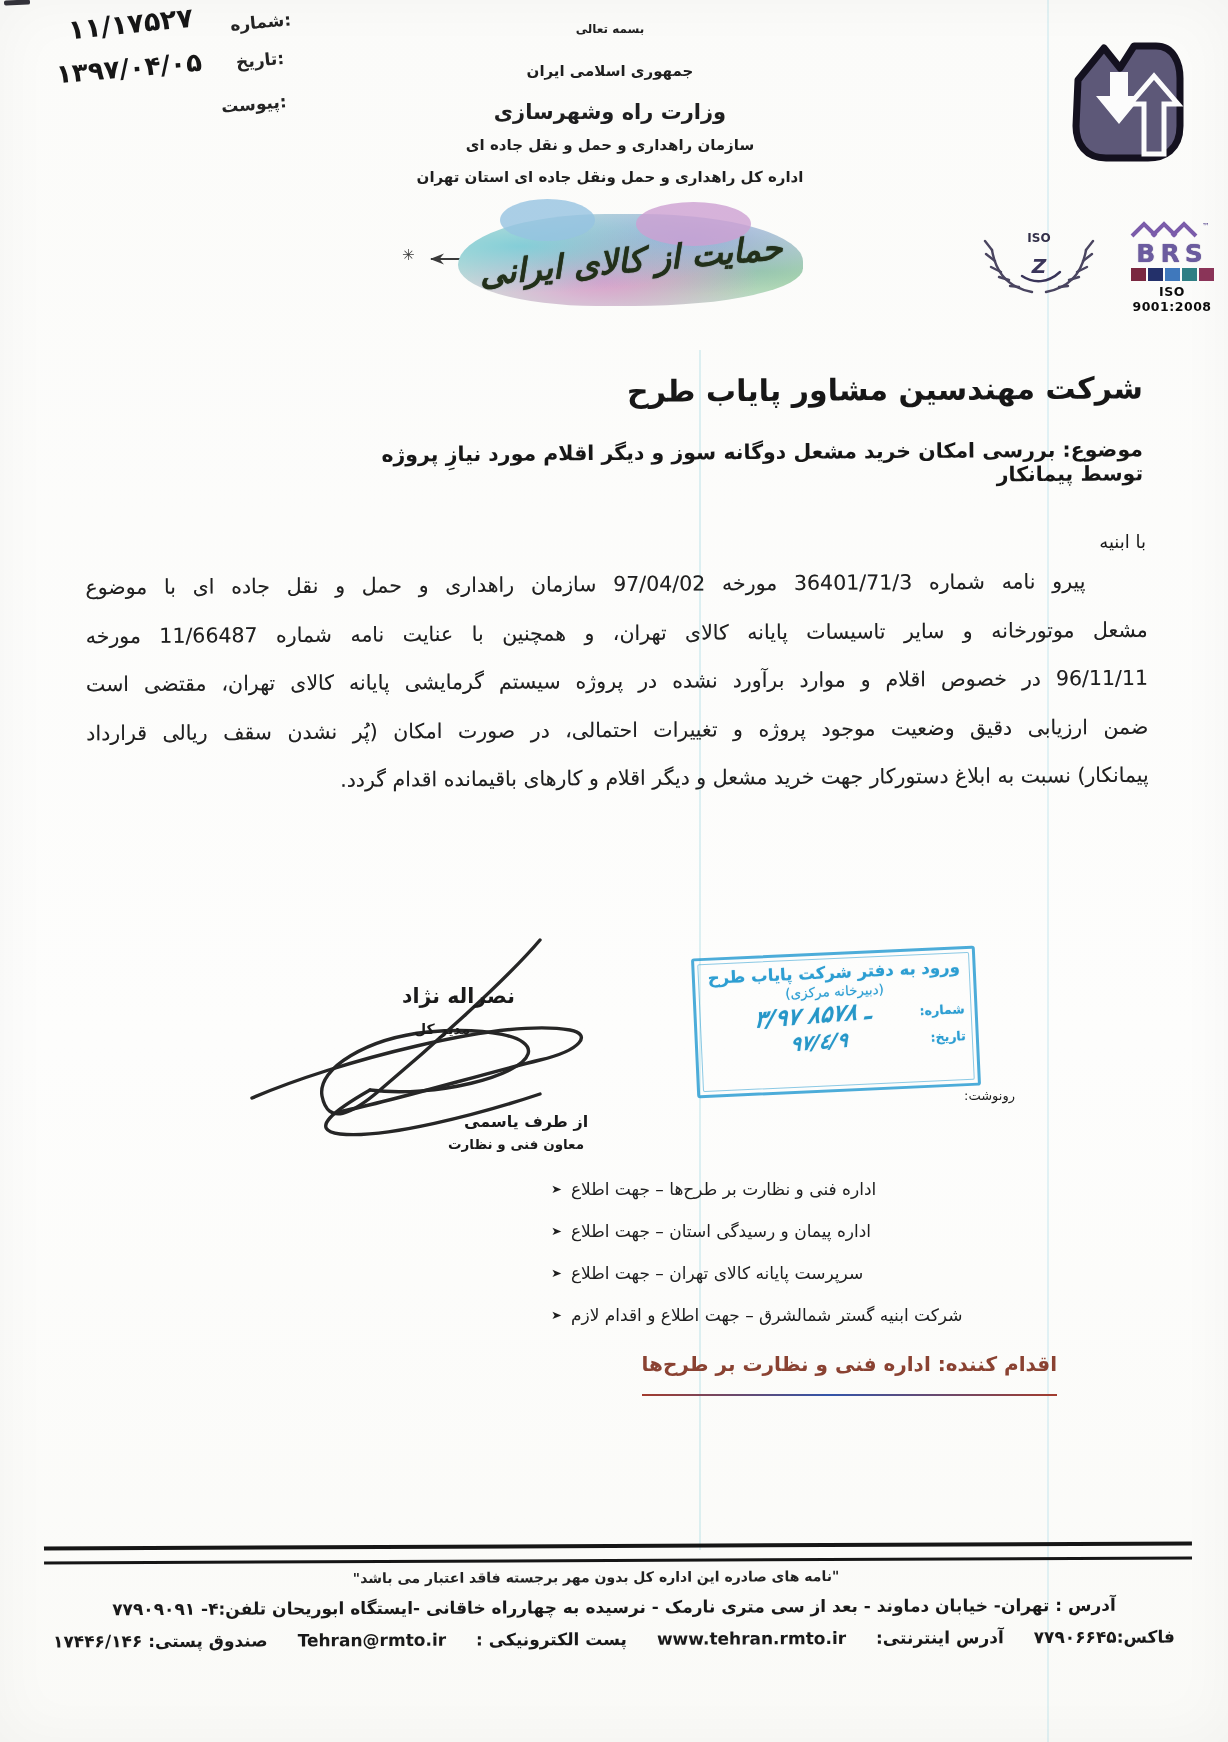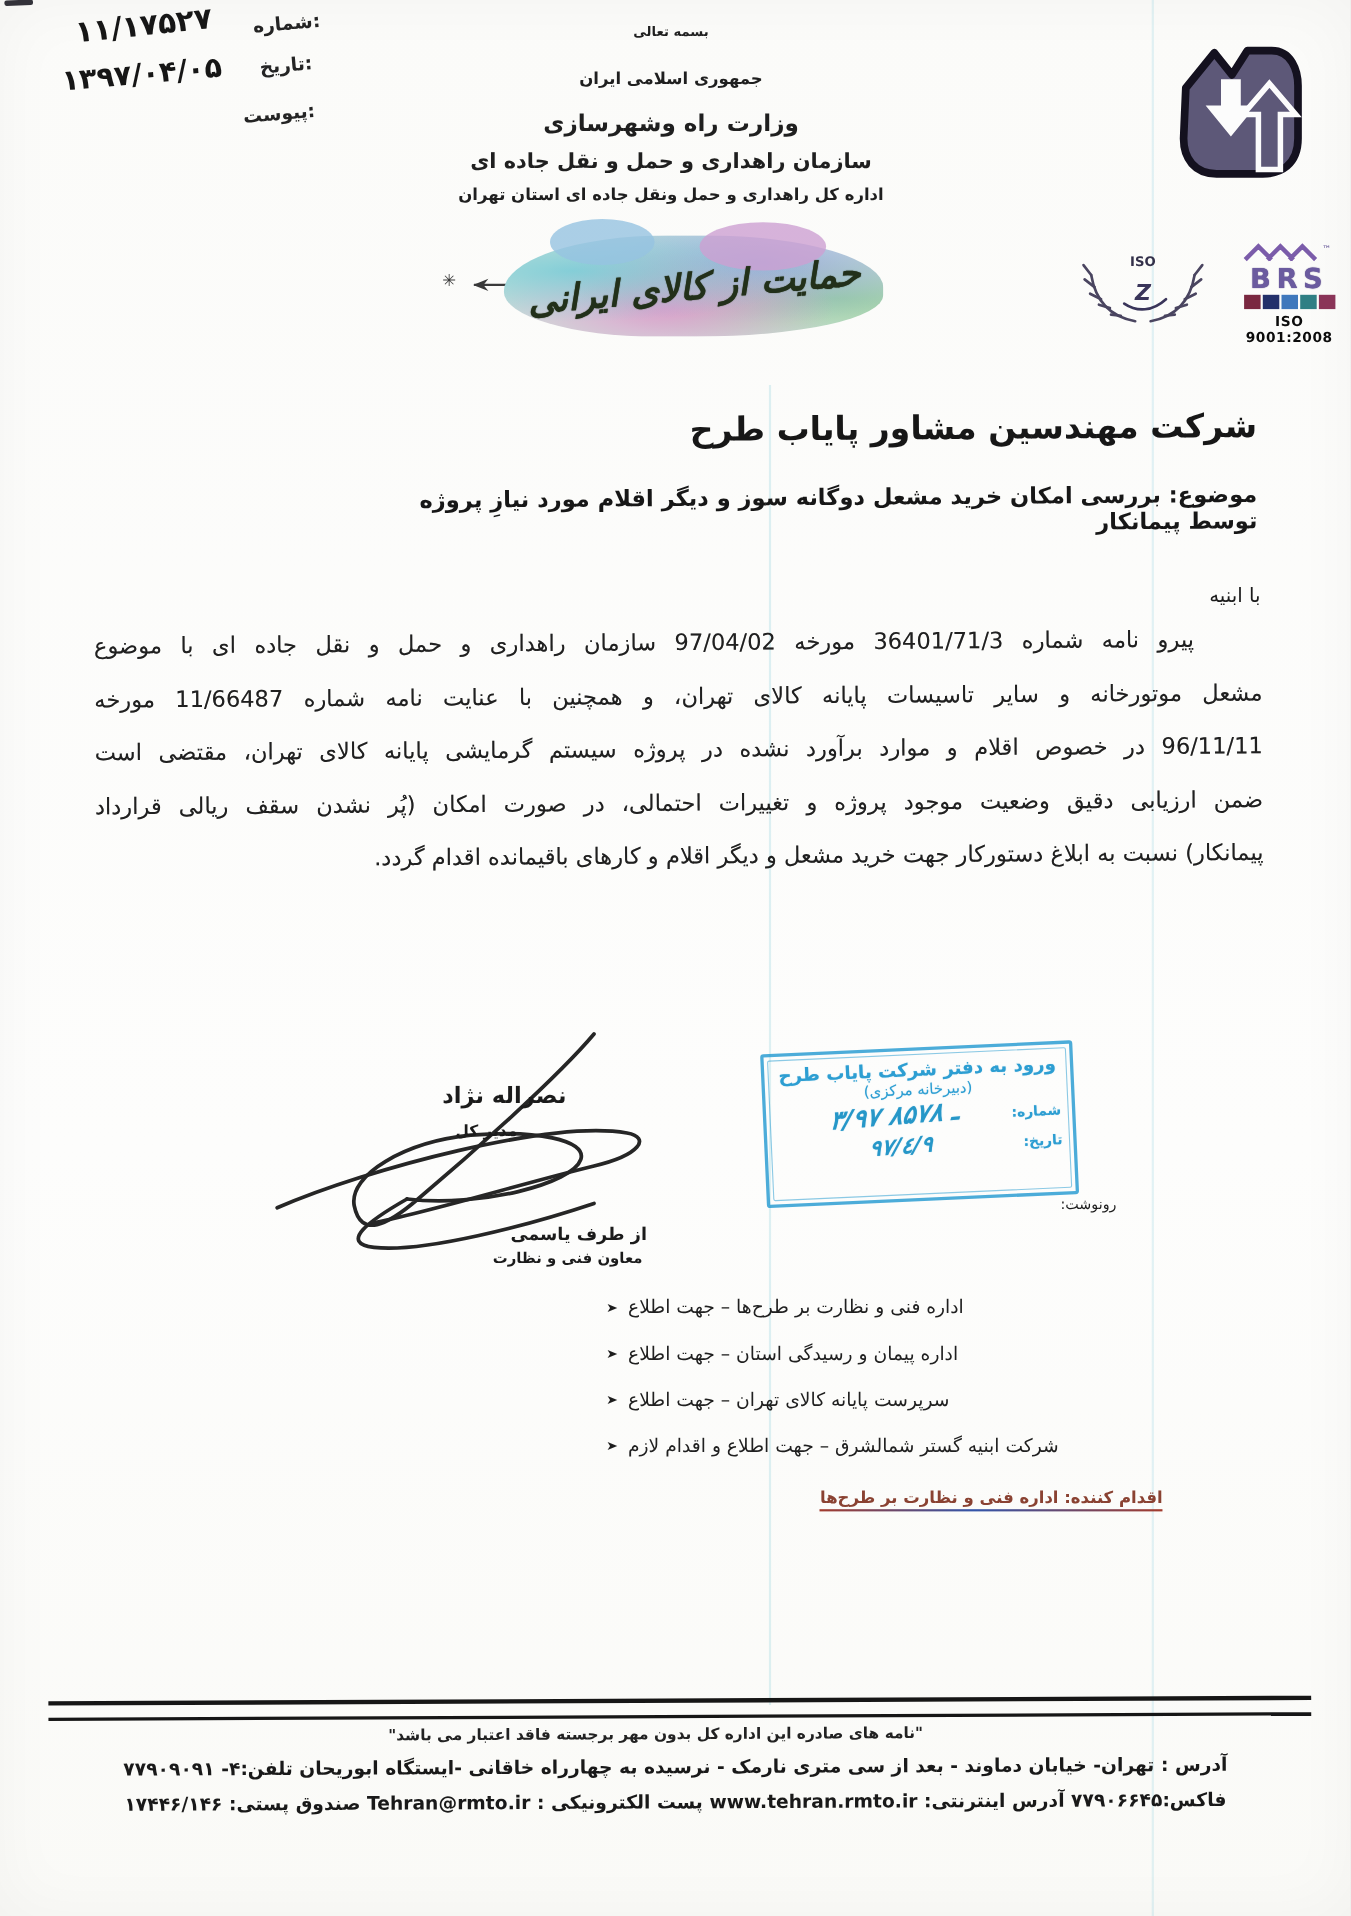--- a/index.html
+++ b/index.html
@@ -23,21 +23,21 @@
   .m-label.l1{left:230px; top:12px;}
   .m-label.l2{left:236px; top:50px;}
   .m-label.l3{left:221px; top:94px;}
 
   
   .hdr{left:315px; top:0; width:590px; text-align:center; font-weight:bold; color:#1f1f1f;}
   .hdr div{position:absolute; left:0; right:0;}
   .h1{top:22px; font-size:12px;}
   .h2{top:62px; font-size:15px;}
   .h3{top:100px; font-size:21px;}
-  .h4{top:136px; font-size:19px;}
+  .h4{top:136px; font-size:15px;}
   .h5{top:168px; font-size:15px;}
 
   
   .emblem-star{left:402px; top:246px; font-size:15px; color:#3a3a3a;}
   .emblem-arrow{left:418px; top:252px;}
   .cloud{
     left:458px; top:214px; width:345px; height:92px;
     border-radius:48% 52% 55% 45% / 62% 58% 46% 50%;
     background:
       radial-gradient(ellipse at 18% 35%, rgba(120,205,215,0.85), rgba(120,205,215,0) 55%),
@@ -97,34 +97,34 @@
   .s-value.num{font-size:23px; letter-spacing:2px; transform:rotate(-2deg) skewX(-8deg);}
   .s-value.date{font-size:20px; letter-spacing:3px; transform:rotate(-2deg) skewX(-8deg);}
 
   
   .cc-label{right:213px; top:1088px; font-size:13px; direction:rtl;}
   .cc-list{left:551px; top:1168px;}
   .cc-item{height:42px; display:flex; align-items:center; direction:ltr;}
   .cc-bullet{font-size:13px; margin-right:9px; color:#1d1d1d; transform:scaleY(0.88);}
   .cc-text{direction:rtl; unicode-bidi:embed; font-size:17px; color:#202020;}
 
-  .action{right:171px; top:1352px; font-size:15px; font-weight:bold; color:#8a4232; direction:rtl;
-    padding-bottom:4px;
+  .action{right:171px; top:1352px; font-size:20px; font-weight:bold; color:#8a4232; direction:rtl;
+    padding-bottom:20px;
     background:linear-gradient(to left,#a33c2e,#3355aa 55%,#a33c2e) no-repeat bottom/100% 2px;}
 
   
   .footer-rule{left:44px; right:36px; top:1544px; height:11px;
     border-top:4px solid #161616; border-bottom:3.5px solid #161616; transform:rotate(-0.25deg);}
   .f-disclaimer{left:0; right:0; top:1569px; text-align:center; font-size:14px; font-weight:bold;
     direction:rtl; transform:rotate(-0.25deg) translateX(-18px); color:#222;}
   .f-address{left:0; right:0; top:1597px; text-align:center; font-size:17px; font-weight:bold;
     direction:rtl; transform:rotate(-0.25deg); color:#191919;}
   .f-contact{left:0; right:0; top:1629px; text-align:center; font-size:17px; font-weight:bold;
     direction:rtl; transform:rotate(-0.25deg); color:#191919;}
-  .f-contact span{margin:0 0;}
+  .f-contact span{margin:0 12px;}
   .ltr{direction:ltr; unicode-bidi:embed;}
 </style>
 </head>
 <body>
 
 <div class="page">
 
   <div class="fold v1"></div>
   <div class="fold v2"></div>
   <div class="abs corner-mark"></div>

